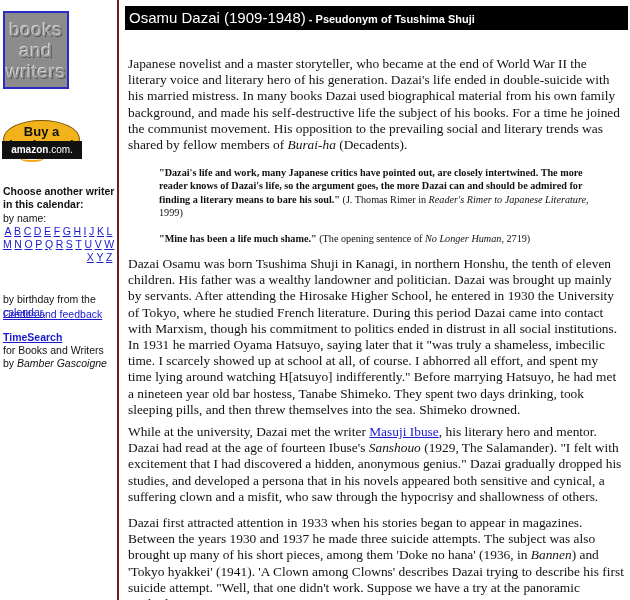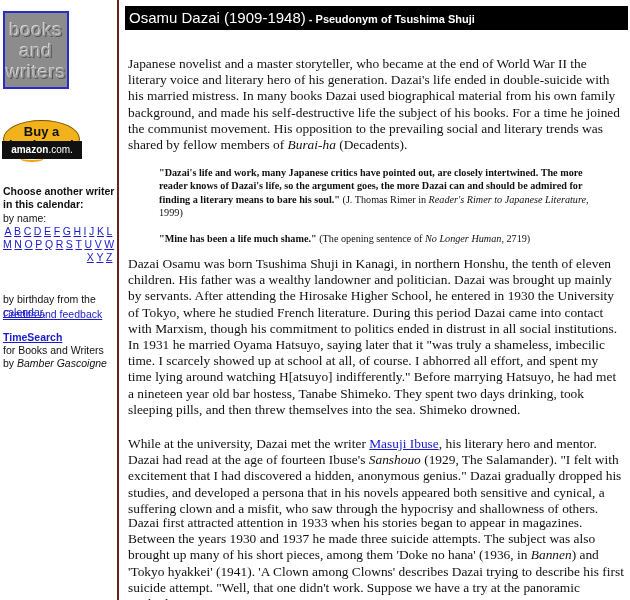--- a/index.html
+++ b/index.html
@@ -25,21 +25,21 @@
   .main { position:absolute; left:128px; top:0; width:496px; }
   .title-bar { position:absolute; left:125px; top:6px; width:503px; height:24px; background:#000; color:#fff; font-family:"Liberation Sans", sans-serif; font-size:15px; line-height:24px; padding-left:4px; box-sizing:border-box; white-space:nowrap; }
   .title-bar .sub { font-size:11px; font-weight:bold; }
   .p { position:absolute; left:0; width:496px; font-size:13.4px; line-height:16.2px; margin:0; }
   .p1 { top:56px; }
   .q { position:absolute; left:31px; width:440px; font-size:10.2px; line-height:13.3px; margin:0; }
   .q b { font-weight:bold; }
   .q1 { top:166px; }
   .q2 { top:232px; }
   .p2 { top:256px; }
-  .p3 { top:436px; }
+  .p3 { top:424px; }
   .p4 { top:515px; }
 </style>
 </head>
 <body>
 
 <div class="sidebar">
   <a class="logo">
     <span>books</span>
     <span>and</span>
     <span>writers</span>

